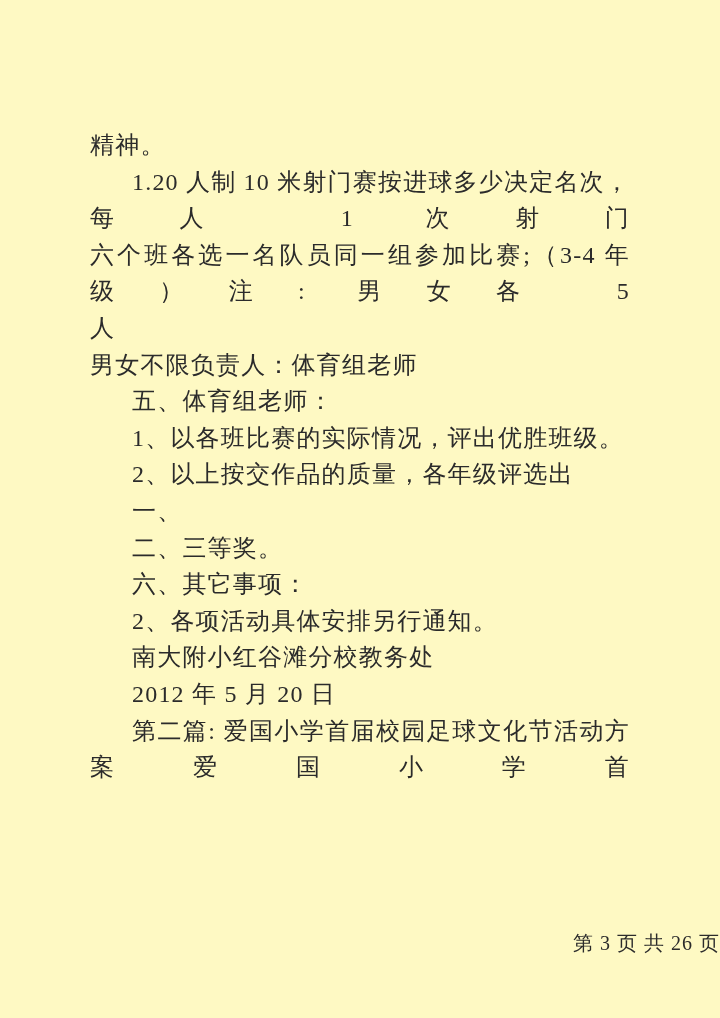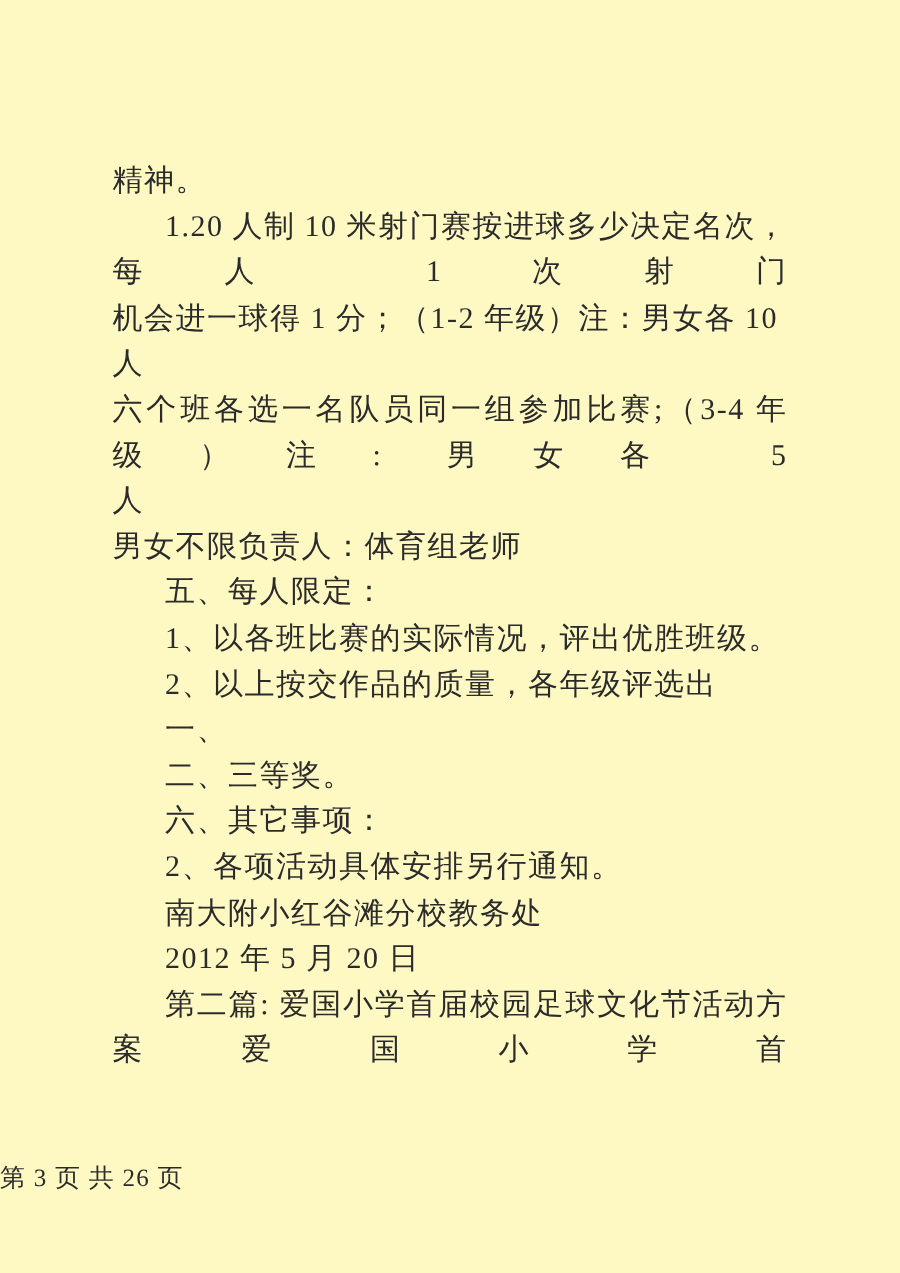--- a/index.html
+++ b/index.html
@@ -38,39 +38,38 @@
   
   .content p.line.fill {
     text-align: justify;
     text-align-last: justify;
   }
   .footer {
     position: absolute;
     top: 930px;
     left: 0;
     width: 720px;
-    text-align: left;
+    text-align: right;
     font-size: 20px;
     line-height: 26px;
     letter-spacing: 1px;
     color: #2b2b2b;
   }
 </style>
 </head>
 <body>
 
 <div class="page">
   <div class="content">
     <p class="line">精神。</p>
     <p class="line indent fill">1.20 人制 10 米射门赛按进球多少决定名次，每人 1 次射门</p>
-    <p class="line">机会进一球得 1 分；（1-2 年级）注：男女各 10 人</p>
     <p class="line fill">六个班各选一名队员同一组参加比赛;（3-4 年级）注: 男女各 5</p>
     <p class="line">人</p>
     <p class="line">男女不限负责人：体育组老师</p>
-    <p class="line indent">五、每人限定：</p>
+    <p class="line indent">五、体育组老师：</p>
     <p class="line indent">1、以各班比赛的实际情况，评出优胜班级。</p>
     <p class="line indent">2、以上按交作品的质量，各年级评选出</p>
     <p class="line indent">一、</p>
     <p class="line indent">二、三等奖。</p>
     <p class="line indent">六、其它事项：</p>
     <p class="line indent">2、各项活动具体安排另行通知。</p>
     <p class="line indent">南大附小红谷滩分校教务处</p>
     <p class="line indent">2012 年 5 月 20 日</p>
     <p class="line indent fill">第二篇: 爱国小学首届校园足球文化节活动方案爱国小学首</p>
 

